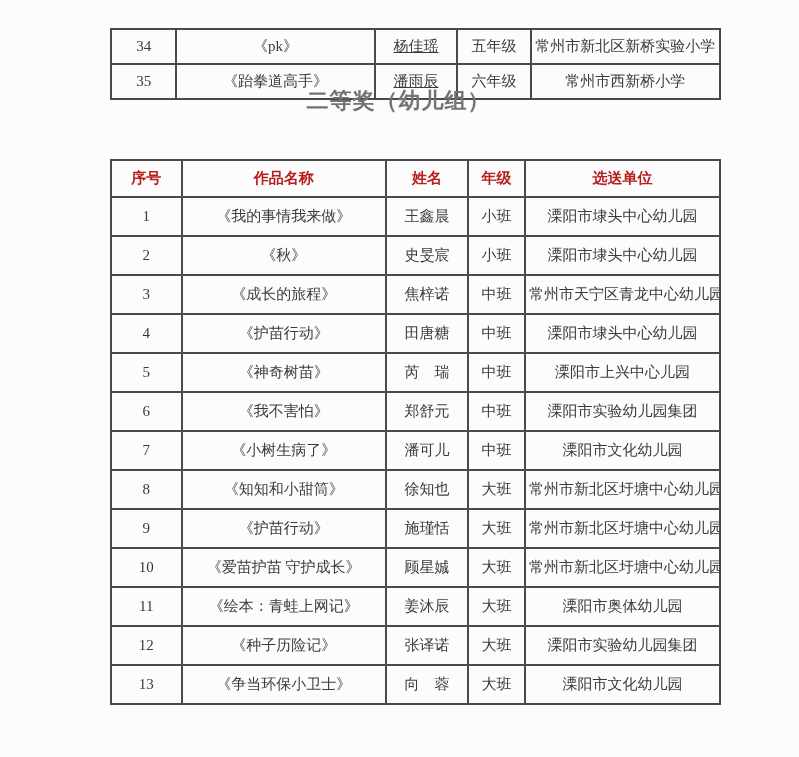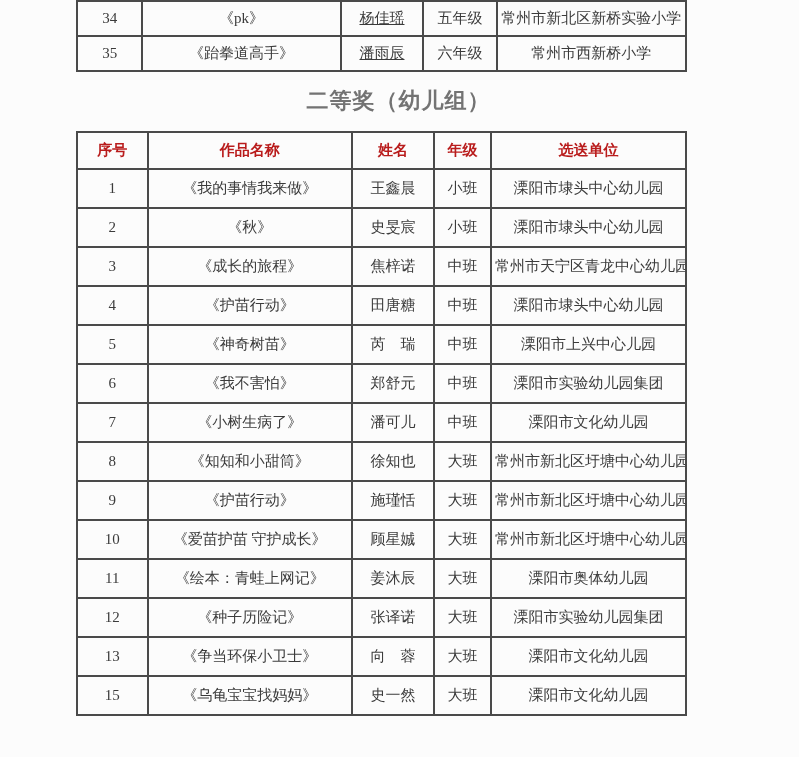--- a/index.html
+++ b/index.html
@@ -9,21 +9,22 @@
     background:#fcfcfc;
     font-family:"Liberation Serif","DejaVu Serif",serif;
     color:#3b3b3b;
     overflow:hidden;
   }
   table.tbl{
     position:absolute;
     border-collapse:collapse;
     table-layout:fixed;
     width:611px;
-    left:76px;
+    left:110px;
+    margin-top:28px;
   }
   table.tbl td, table.tbl th{
     border:2px solid #4a4a4a;
     padding:0 3px;
     text-align:center;
     vertical-align:middle;
     overflow:hidden;
     white-space:nowrap;
   }
   table.tbl td{
@@ -201,23 +202,16 @@
           <td class="c4">大班</td>
           <td class="c5">溧阳市实验幼儿园集团</td>
         </tr>
         <tr>
           <td class="c1">13</td>
           <td class="c2">《争当环保小卫士》</td>
           <td class="c3">向　蓉</td>
           <td class="c4">大班</td>
           <td class="c5">溧阳市文化幼儿园</td>
         </tr>
-        <tr>
-          <td class="c1">15</td>
-          <td class="c2">《乌龟宝宝找妈妈》</td>
-          <td class="c3">史一然</td>
-          <td class="c4">大班</td>
-          <td class="c5">溧阳市文化幼儿园</td>
-        </tr>
       </tbody>
   </table>
 
 </div>
 
 </body></html>

